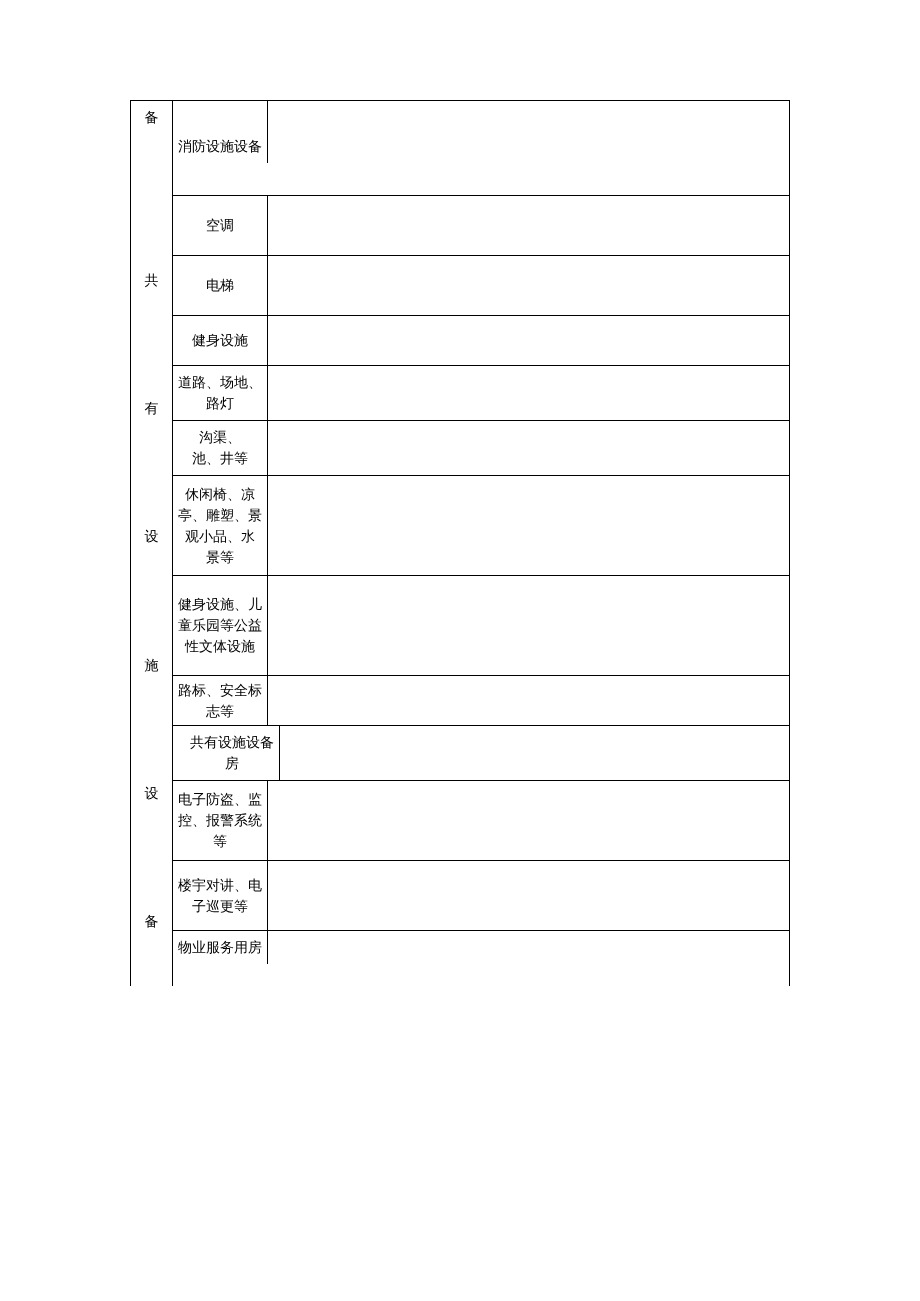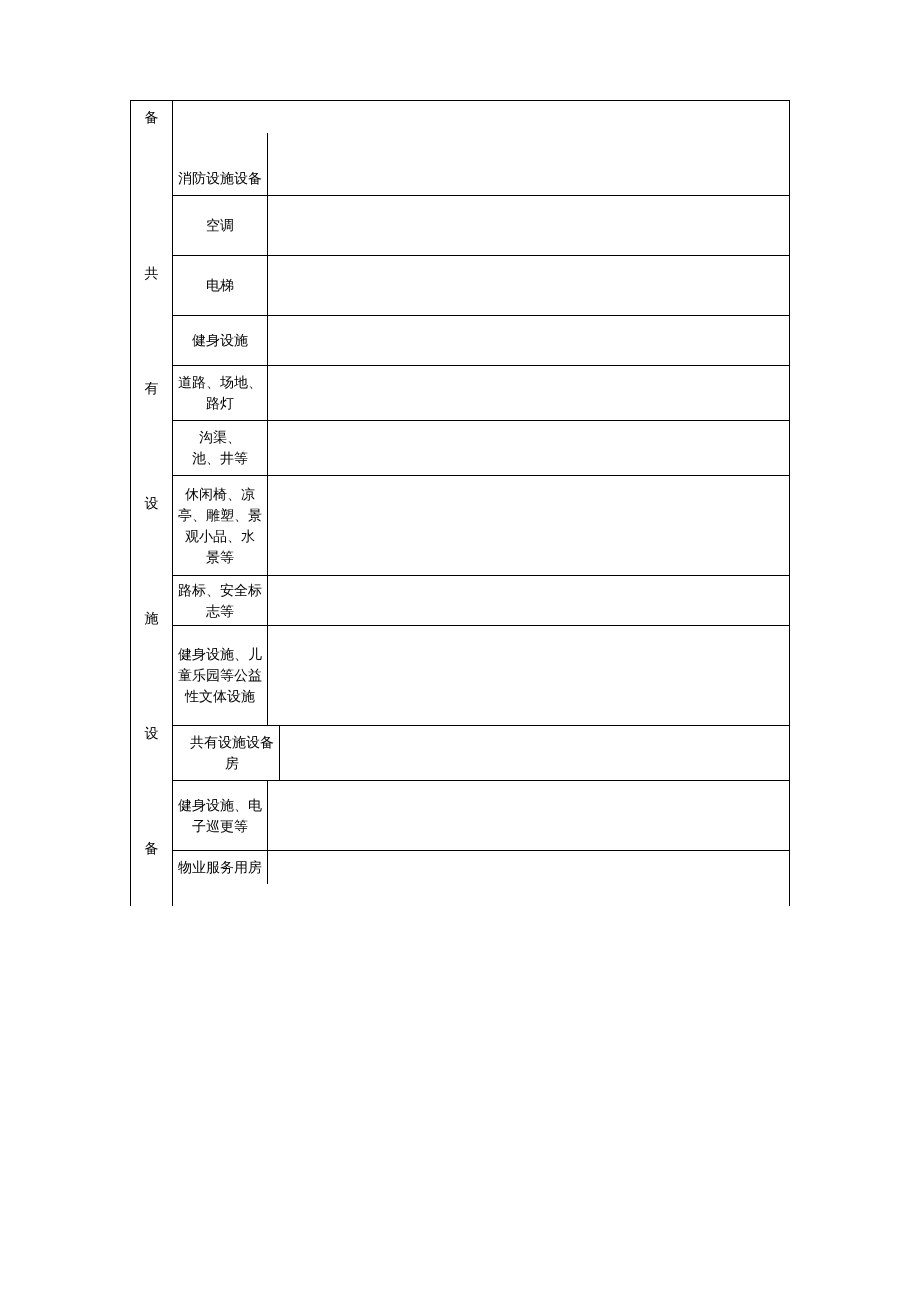--- a/index.html
+++ b/index.html
@@ -62,21 +62,21 @@
       justify-content: center;
       text-align: center;
       padding: 6px 2px;
       line-height: 1.5;
     }
     .cell3 {
       flex: 1;
     }
     .row-top {
       height: 95px;
-      align-items: flex-end;
+      align-items: flex-start;
     }
     .row-top .cell2 {
       align-items: center;
       flex-direction: column;
       justify-content: flex-start;
       padding-top: 35px;
     }
     .h60 { height: 60px; justify-content: space-between; }
     .h55 { height: 55px; }
     .h50 { height: 50px; }
@@ -127,34 +127,38 @@
       <div class="row h55">
         <div class="cell2" style="white-space: pre-line;">沟渠、
 池、井等</div>
         <div class="cell3"></div>
       </div>
       <div class="row h100">
         <div class="cell2" style="white-space: pre-line;">休闲椅、凉亭、雕塑、景观小品、水
 景等</div>
         <div class="cell3"></div>
       </div>
+      <div class="row h100">
+        <div class="cell2" style="white-space: pre-line;">健身设施、儿童乐园等公益性文体设施</div>
+        <div class="cell3"></div>
+      </div>
       <div class="row h50">
         <div class="cell2" style="white-space: pre-line;">路标、安全标志等</div>
-        <div class="cell3"></div>
-      </div>
-      <div class="row h100">
-        <div class="cell2" style="white-space: pre-line;">健身设施、儿童乐园等公益性文体设施</div>
         <div class="cell3"></div>
       </div>
       <div class="row h55">
         <div class="cell2" style="white-space: pre-line; margin-left: 12px;">共有设施设备房</div>
         <div class="cell3"></div>
       </div>
+      <div class="row h80">
+        <div class="cell2" style="white-space: pre-line;">电子防盗、监控、报警系统等</div>
+        <div class="cell3"></div>
+      </div>
       <div class="row h70">
-        <div class="cell2" style="white-space: pre-line;">健身设施、电子巡更等</div>
+        <div class="cell2" style="white-space: pre-line;">楼宇对讲、电子巡更等</div>
         <div class="cell3"></div>
       </div>
       <div class="row h55 last-row">
         <div class="cell2" style="white-space: pre-line;">物业服务用房</div>
         <div class="cell3"></div>
       </div>
     </div>
 </div>
 
 </body></html>

